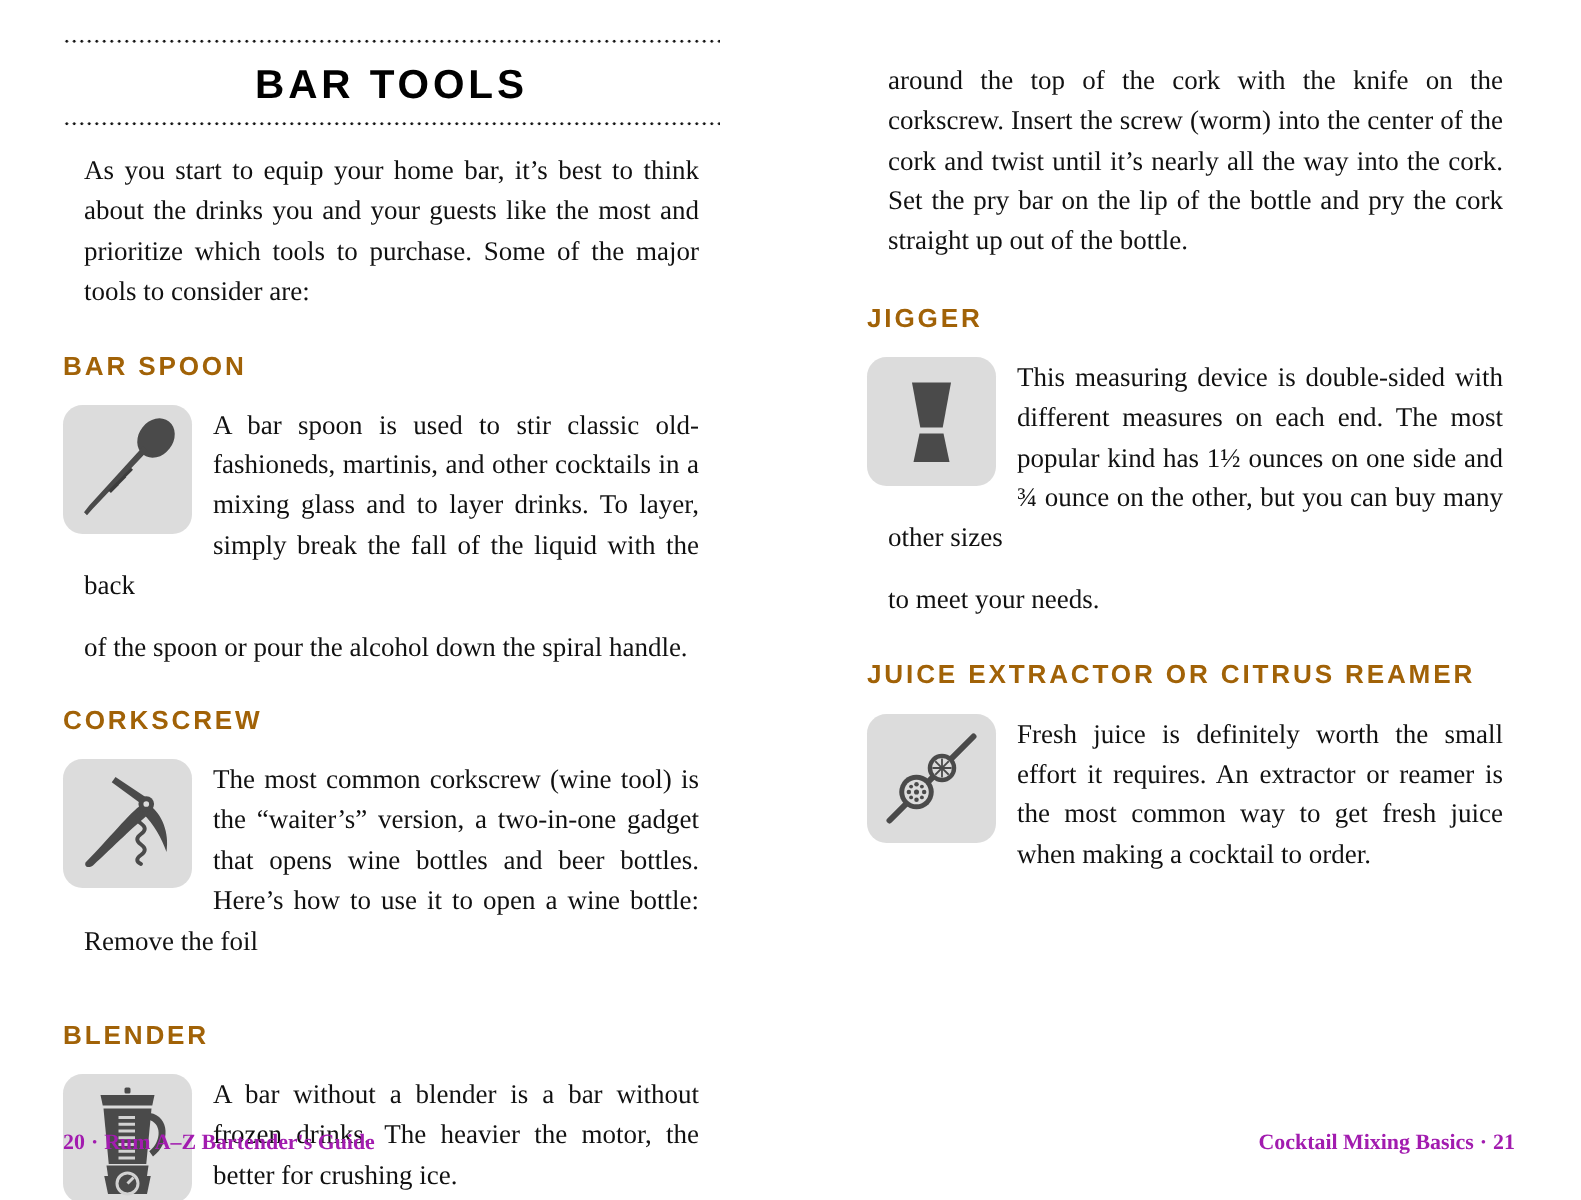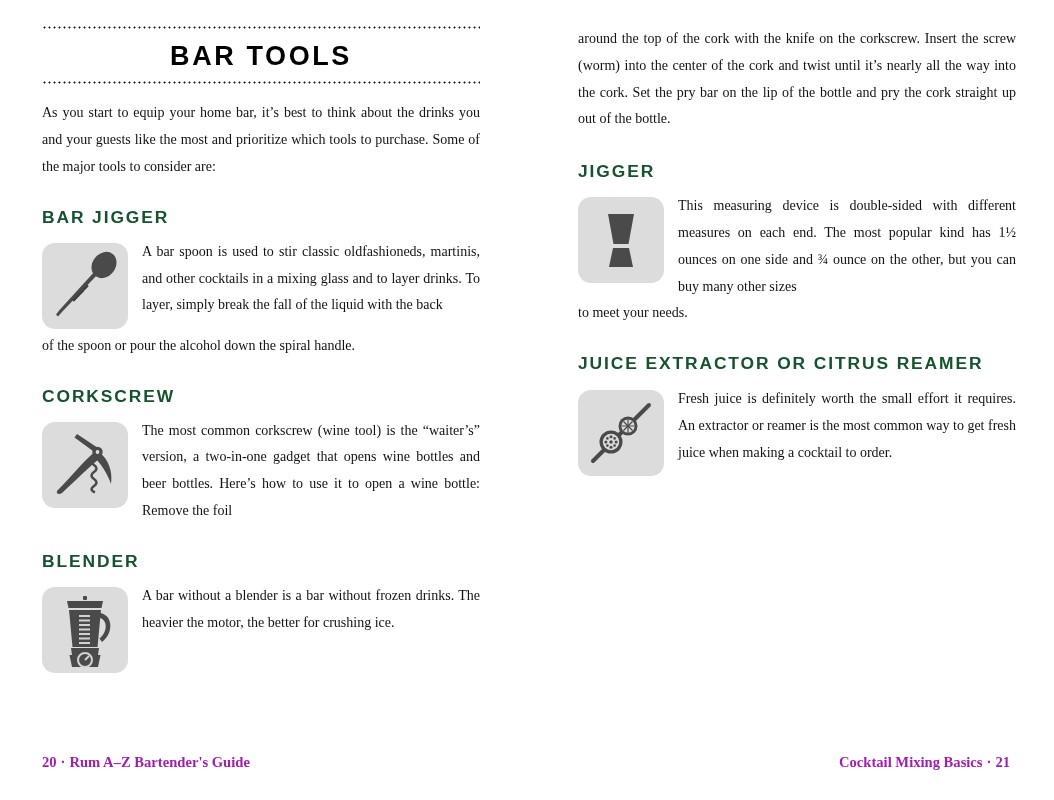--- a/index.html
+++ b/index.html
@@ -54,40 +54,40 @@
     font-size: 27px;
     letter-spacing: 2.6px;
     text-align: center;
     margin: 13px 0 11px 0;
     line-height: 1.05;
     color: #000;
   }
 
   
   p.body {
-    font-size: 14px;
+    font-size: 18px;
     line-height: 26.8px;
     text-align: justify;
     text-justify: inter-word;
-    margin: 0;
+    margin: 14px;
     hyphens: manual;
     color: #111;
   }
   p.body.intro { margin-top: 16px; }
   p.tail { margin-top: 0; }
 
   
   h2.section-heading {
     font-family: "Liberation Sans", sans-serif;
     font-weight: bold;
     font-size: 17.4px;
     letter-spacing: 1.9px;
     margin: 24px 0 10px 0;
     line-height: 24px;
-    color: #14532d;
+    color: #a16207;
   }
   h2.section-heading.two-line { line-height: 25px; }
   .col-right h2.first-heading { margin-top: 26px; }
 
   
   .tool-block { }
   .icon-tile {
     float: left;
     width: 86px;
     height: 86px;
@@ -133,21 +133,21 @@
 
       <div>
         <div class="rule-dotted"></div>
         <h1 class="chapter-title">BAR TOOLS</h1>
         <div class="rule-dotted"></div>
       </div>
 
       <p class="body intro">As you start to equip your home bar, it’s best to think about the drinks you and your guests like the most and prioritize which tools to purchase. Some of the major tools to con­sider are:</p>
 
       <div class="tool-block clearfix">
-        <h2 class="section-heading">BAR JIGGER</h2>
+        <h2 class="section-heading">BAR SPOON</h2>
         <div class="icon-tile">
           <svg width="86" height="86" viewBox="0 0 86 86">
             <g fill="#4a4a4a" stroke="none">
               <ellipse cx="62" cy="22" rx="11.5" ry="14" transform="rotate(38 62 22)"></ellipse>
               <path d="M56.5 30.5 L19.5 69.5 L16 73.5 L14 71.5 L17.5 67 L53.5 27.5 Z"></path>
               <rect x="30" y="54" width="7.5" height="2.4" transform="rotate(-45 33.7 55.2)" fill="#3c3c3c"></rect>
               <rect x="35" y="49" width="7.5" height="2.2" transform="rotate(-45 38.7 50.1)" fill="#3c3c3c"></rect>
               <rect x="40" y="44" width="7" height="2" transform="rotate(-45 43.5 45)" fill="#3c3c3c"></rect>
             </g>
           </svg>

